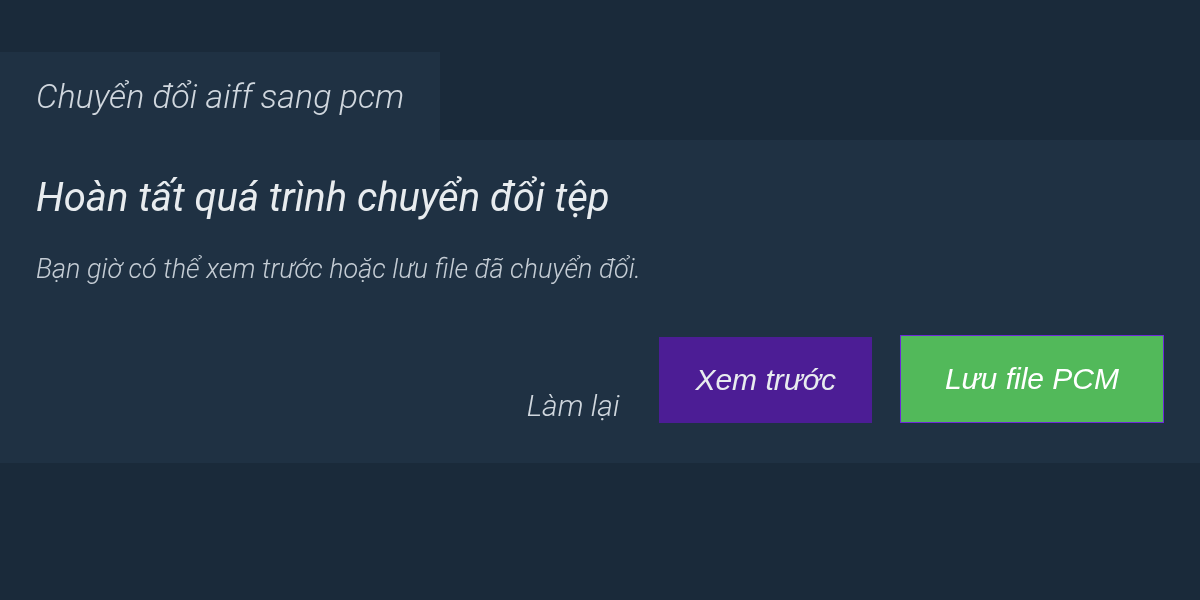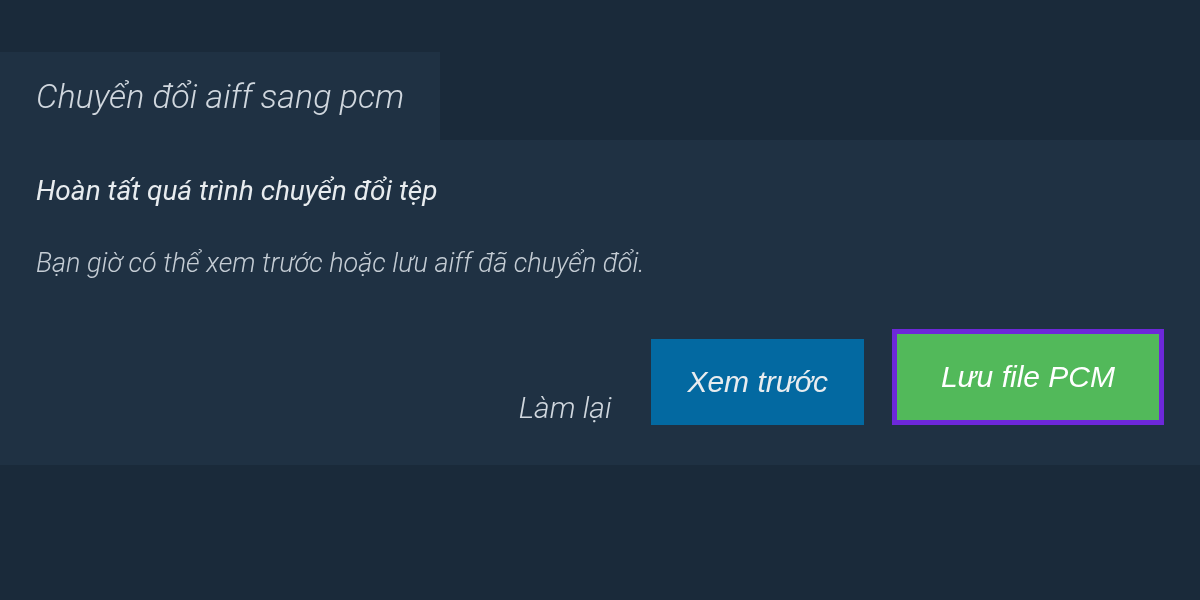--- a/index.html
+++ b/index.html
@@ -25,24 +25,24 @@
       padding: 24px 36px;
       font-size: 34px;
       font-weight: 300;
       color: #d0d7de;
     }
     .content {
       background-color: #1f3143;
       padding: 34px 36px 40px 36px;
     }
     .title {
-      font-size: 28px;
+      font-size: 40px;
       font-weight: 400;
       color: #e8ecef;
-      margin-bottom: 40px;
+      margin-bottom: 32px;
     }
     .description {
       font-size: 27px;
       font-weight: 300;
       color: #c4ccd4;
       margin-bottom: 50px;
     }
     .actions {
       display: flex;
       justify-content: flex-end;
@@ -50,47 +50,47 @@
       gap: 28px;
     }
     .btn-text {
       font-size: 30px;
       font-weight: 300;
       color: #d0d7de;
       cursor: pointer;
       padding: 0 12px;
     }
     .btn-secondary {
-      background-color: #0369a1;
+      background-color: #4c1d95;
       color: #e8ecef;
       font-size: 30px;
       font-weight: 300;
       padding: 26px 36px;
       border: none;
       cursor: pointer;
     }
     .btn-primary {
       background-color: #52b95a;
       color: #ffffff;
       font-size: 30px;
       font-weight: 300;
       padding: 26px 44px;
-      border: 5px solid #6d28d9;
+      border: 1px solid #6d28d9;
       cursor: pointer;
     }
   </style>
 </head>
 <body>
 
 <div class="container">
   <div class="tab">
     <span>Chuyển đổi aiff sang pcm</span>
   </div>
   <div class="content">
     <h1 class="title">Hoàn tất quá trình chuyển đổi tệp</h1>
-    <p class="description">Bạn giờ có thể xem trước hoặc lưu aiff đã chuyển đổi.</p>
+    <p class="description">Bạn giờ có thể xem trước hoặc lưu file đã chuyển đổi.</p>
     <div class="actions">
       <span class="btn-text">Làm lại</span>
       <button class="btn-secondary">Xem trước</button>
       <button class="btn-primary">Lưu file PCM</button>
     </div>
   </div>
 </div>
 
 </body></html>

